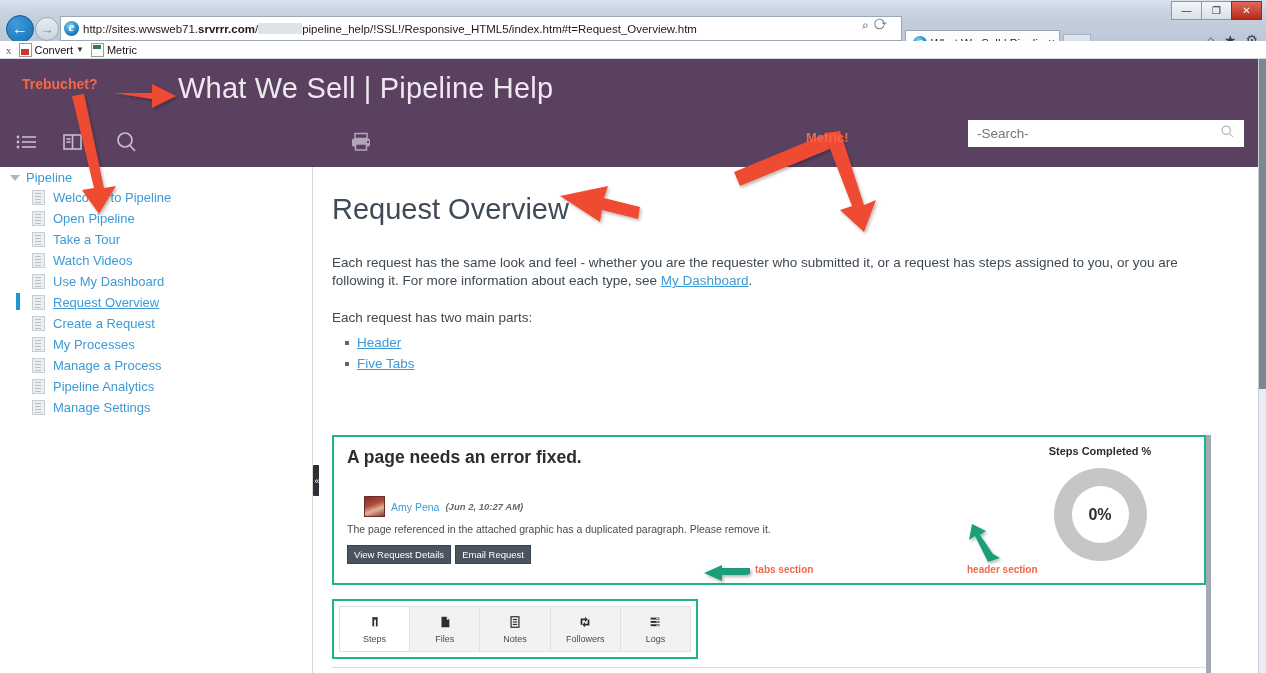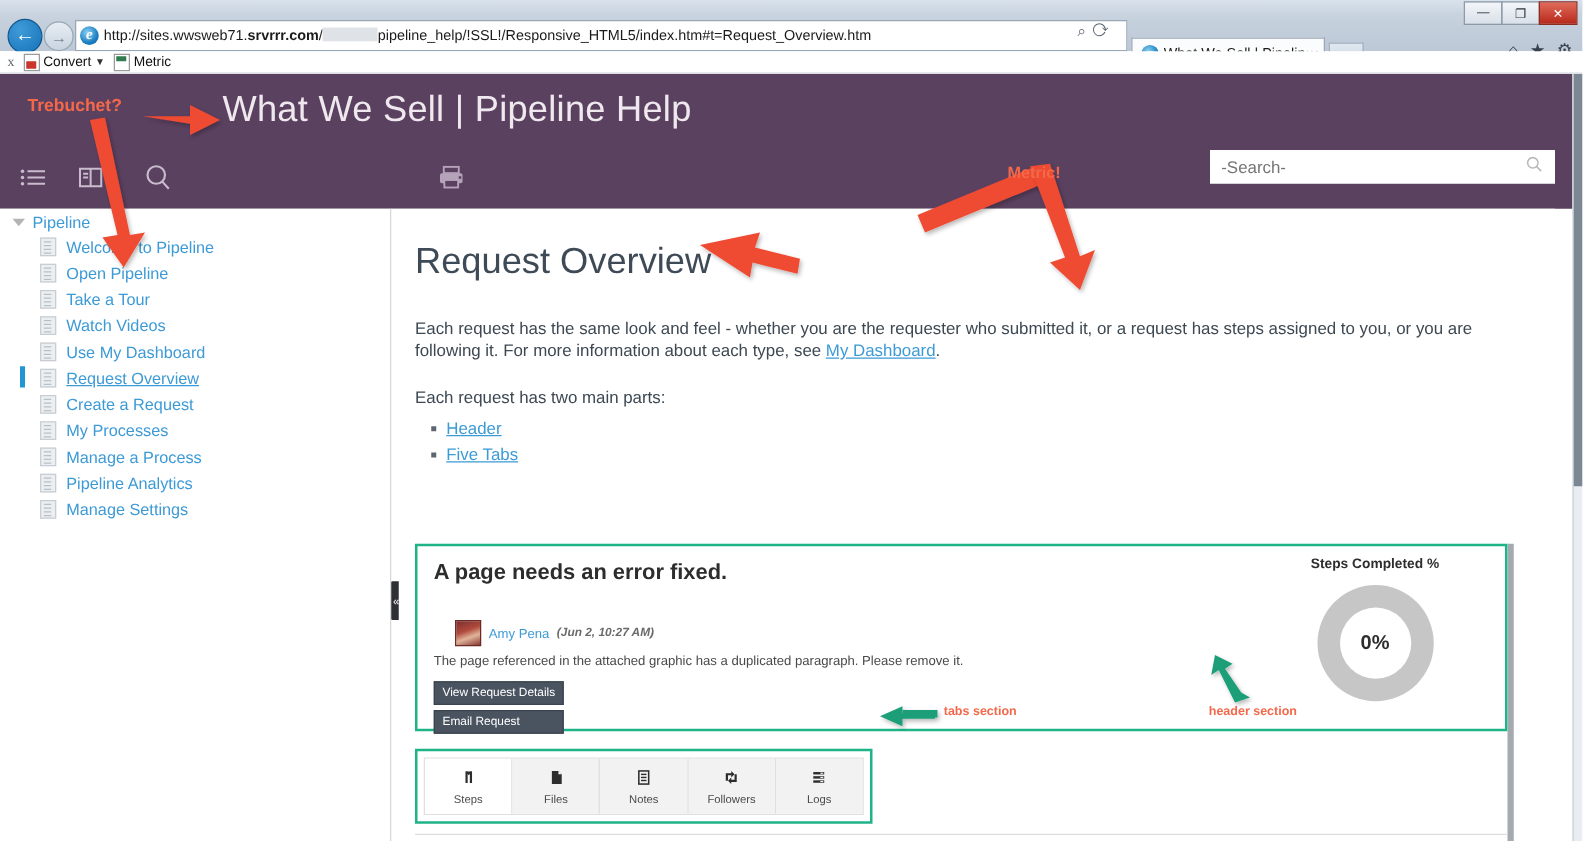--- a/index.html
+++ b/index.html
@@ -153,21 +153,21 @@
   .req-process .pname{color:#1fab7d;}
   .req-user{position:absolute;left:13px;top:59px;display:flex;align-items:center;gap:6px;margin-left:17px;}
   .avatar{
     width:19px;height:19px;flex:0 0 auto;
     background:linear-gradient(160deg,#7b2f2f 0%,#b04a3c 40%,#e0b49a 65%,#8a3b33 100%);
     border:1px solid #6d2b26;
   }
   .uname{font-size:10.5px;color:#3c9ad6;}
   .udate{font-size:9.5px;color:#6a6a6a;font-style:italic;font-weight:bold;}
   .req-desc{position:absolute;left:13px;top:86px;font-size:10.5px;color:#4a4a4a;}
-  .req-btns{position:absolute;left:13px;top:108px;display:flex;gap:4px;flex-direction:column;}
+  .req-btns{position:absolute;left:13px;top:108px;display:flex;gap:4px;}
   .reqbtn{
     background:#4a5360;color:#fff;font-size:9.5px;padding:3px 6px;border:1px solid #3b434e;
     white-space:nowrap;
   }
   .metric{position:absolute;right:14px;top:8px;width:180px;text-align:center;}
   .metric-label{font-size:11px;font-weight:bold;color:#2d2d2d;}
   .donut{
     margin:11px auto 0;width:93px;height:93px;border-radius:50%;
     background:conic-gradient(#c6c6c6 0deg 360deg);
     display:flex;align-items:center;justify-content:center;position:relative;

